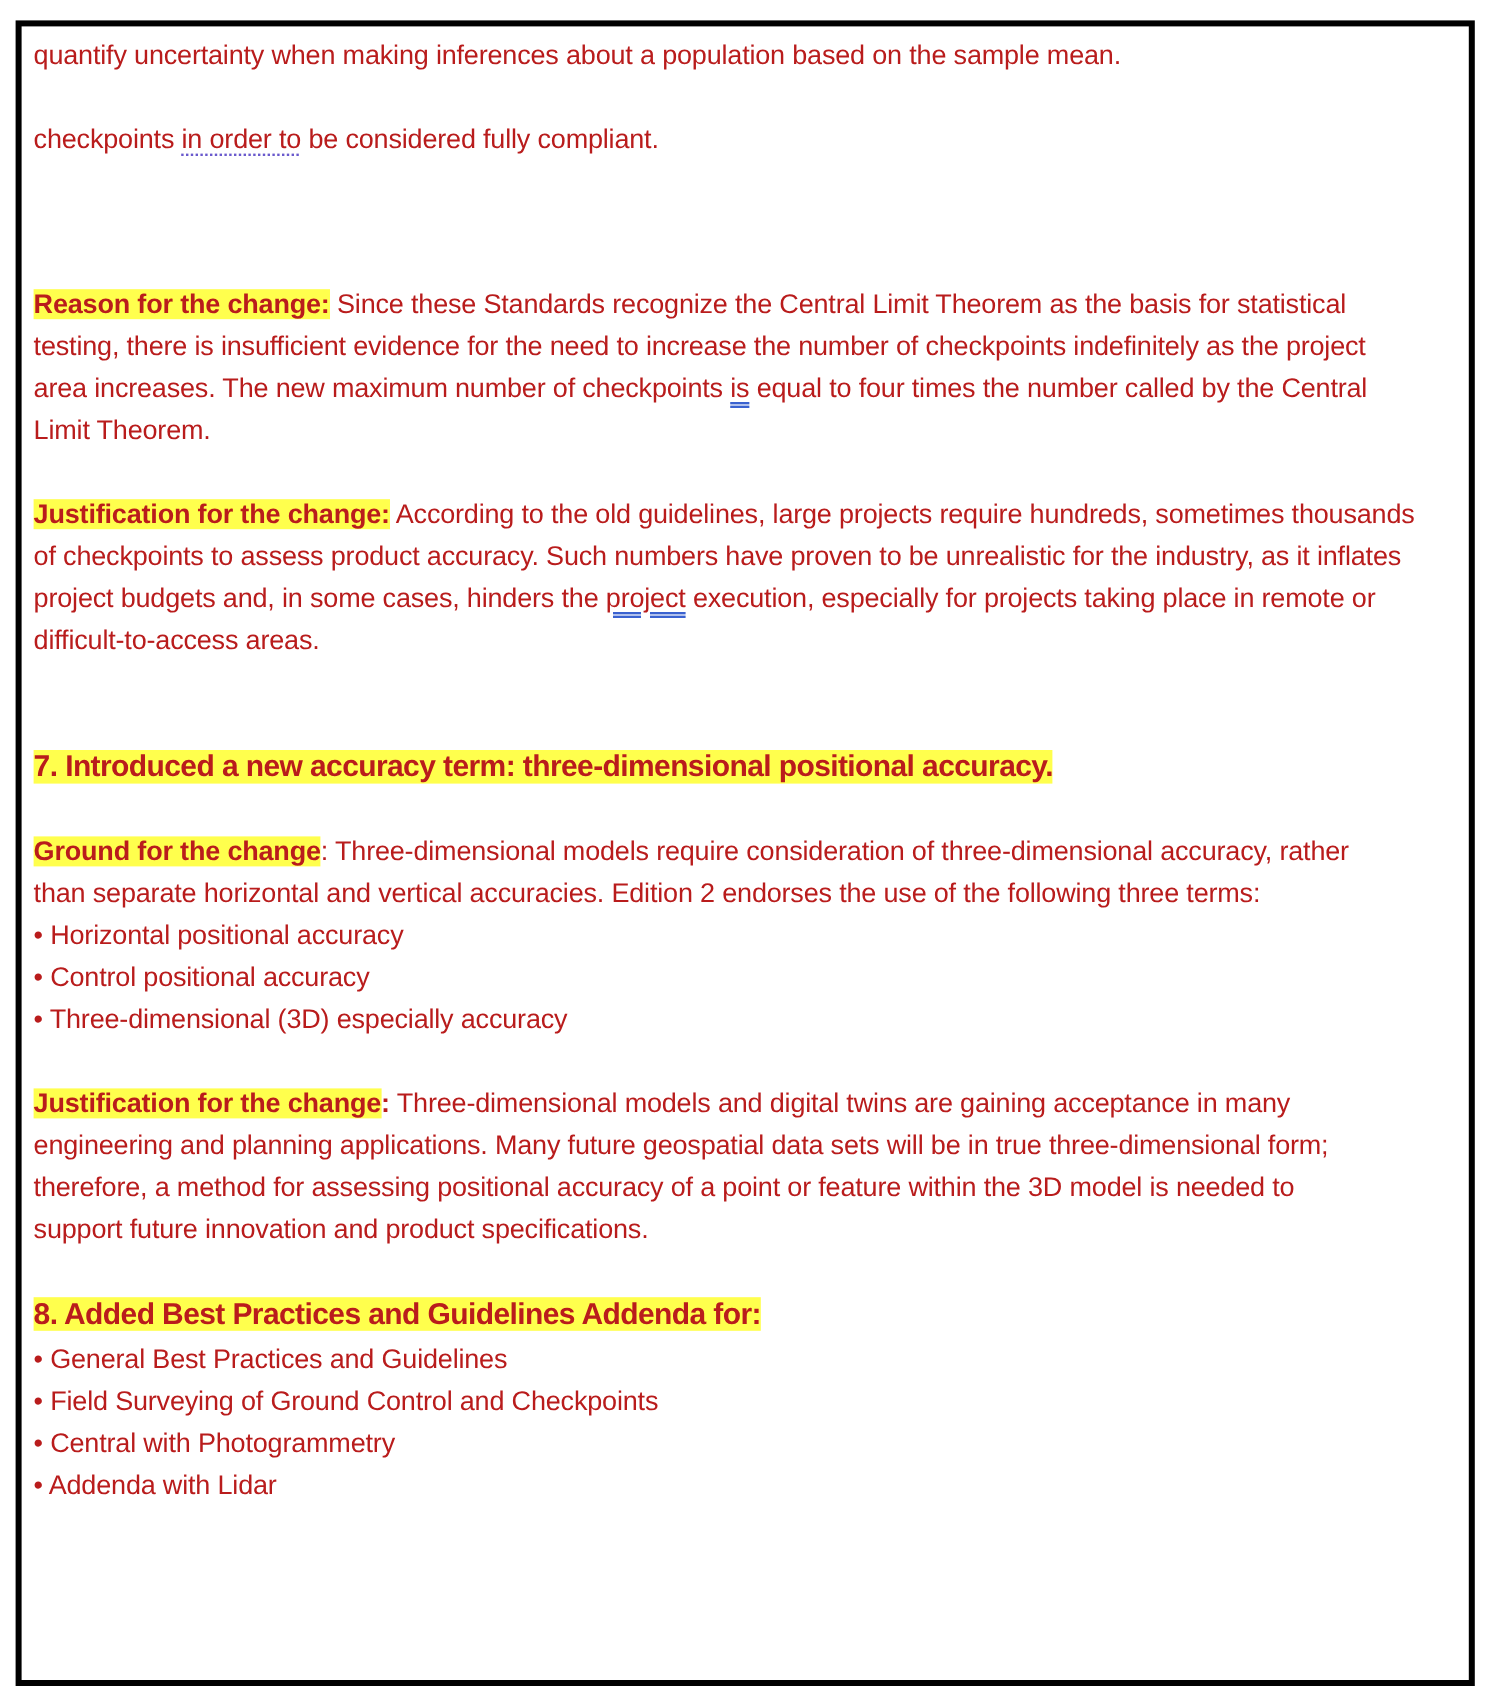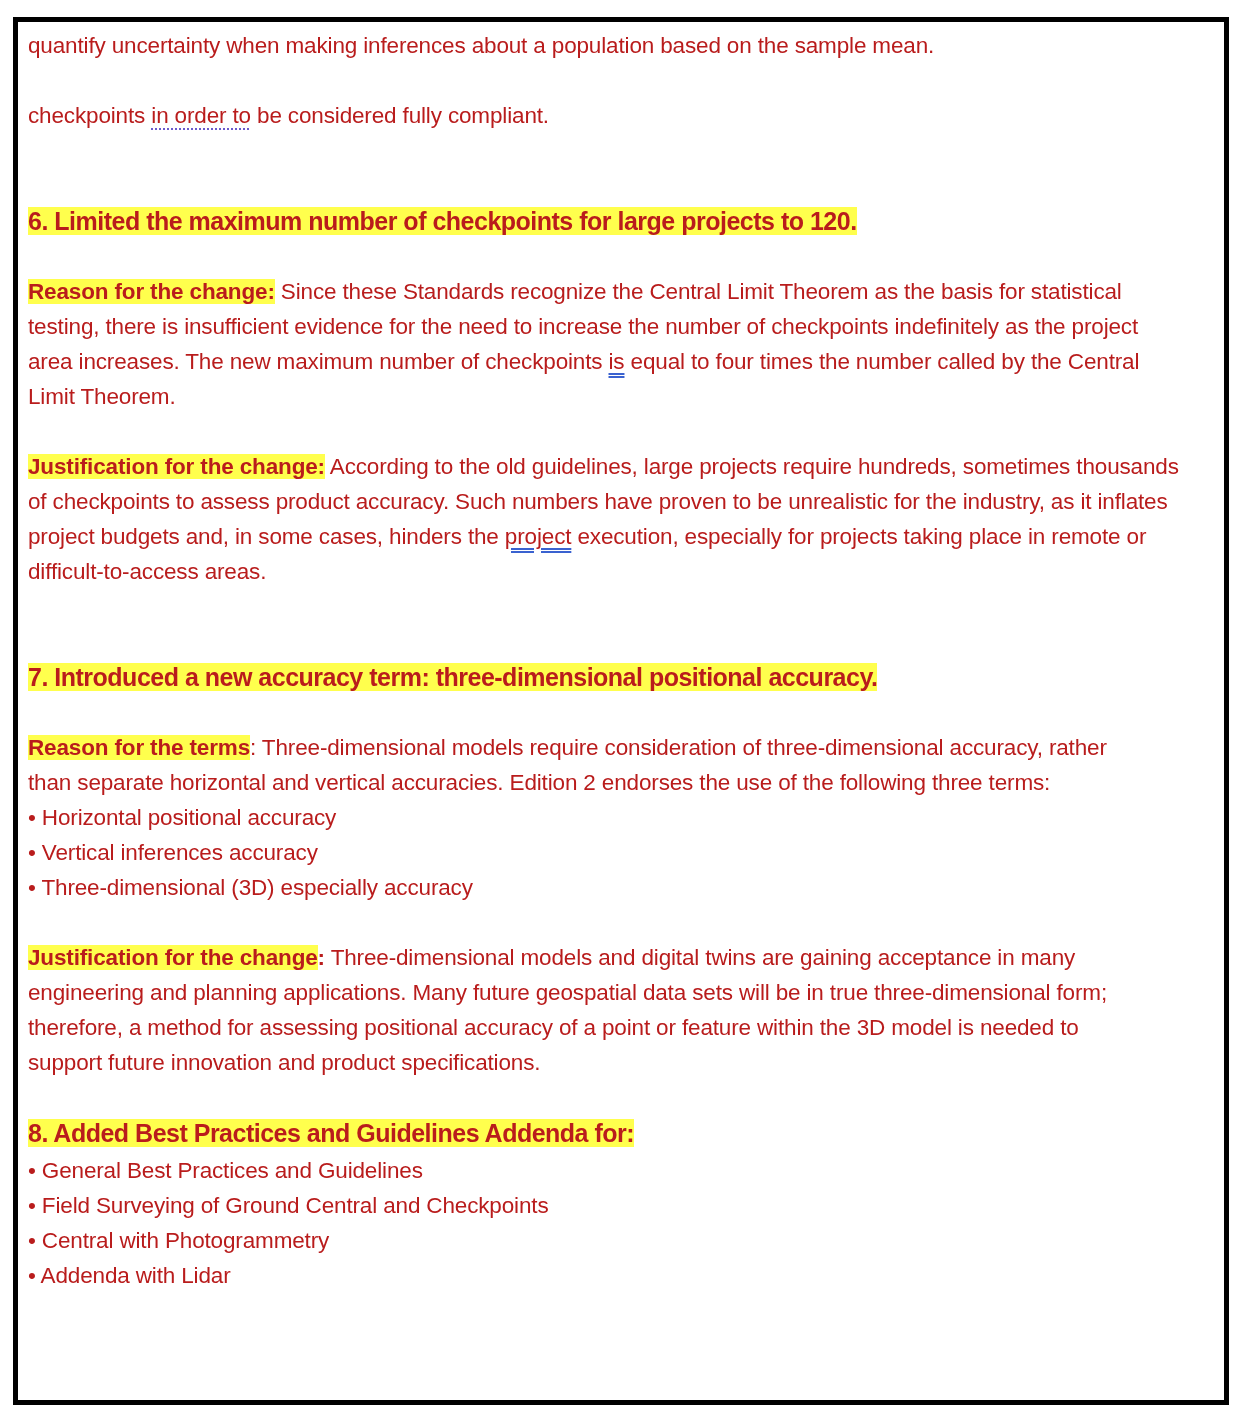--- a/index.html
+++ b/index.html
@@ -30,50 +30,49 @@
   <div class="content">
 
     <p style="width:1110px">
       <span>quantify uncertainty when making inferences about a population based on the sample mean.</span><br>
       <br>
       <span>checkpoints </span><span class="dotted">in order to</span><span> be considered fully compliant.</span>
     </p>
 
     <div class="gap2"></div>
 
-    <p class="heading" style="margin-top:-2px"><span class="hl">6. Limited the maximum number of checkpoints for large projects to 120.</span></p>
     <div style="height:33px"></div>
     <p style="width:1130px">
       <span class="hl label">Reason for the change:</span><span> Since these Standards recognize the Central Limit Theorem as the basis for statistical testing, there is insufficient evidence for the need to increase the number of checkpoints indefinitely as the project area increases. The new maximum number of checkpoints </span><span class="dbl">is</span><span> equal to four times the number called by the Central Limit Theorem.</span>
     </p>
     <div class="gap"></div>
     <p style="width:1160px">
       <span class="hl label">Justification for the change:</span><span> According to the old guidelines, large projects require hundreds, sometimes thousands of checkpoints to assess product accuracy. Such numbers have proven to be unrealistic for the industry, as it inflates project budgets and, in some cases, hinders the </span><span class="dbl">project</span><span> execution, especially for projects taking place in remote or difficult-to-access areas.</span>
     </p>
 
     <div class="gap2"></div>
 
     <p class="heading" style="margin-top:-2px"><span class="hl">7. Introduced a new accuracy term: three-dimensional positional accuracy.</span></p>
     <div style="height:33px"></div>
     <p style="width:1120px">
-      <span class="hl label">Reason for the terms</span><span>: Three-dimensional models require consideration of three-dimensional accuracy, rather than separate horizontal and vertical accuracies. Edition 2 endorses the use of the following three terms:</span>
+      <span class="hl label">Ground for the change</span><span>: Three-dimensional models require consideration of three-dimensional accuracy, rather than separate horizontal and vertical accuracies. Edition 2 endorses the use of the following three terms:</span>
     </p>
     <ul>
       <li>• Horizontal positional accuracy</li>
-      <li>• Vertical inferences accuracy</li>
+      <li>• Control positional accuracy</li>
       <li>• Three-dimensional (3D) especially accuracy</li>
     </ul>
     <div class="gap"></div>
     <p style="width:1130px">
       <span class="hl label">Justification for the change</span><b>:</b><span> Three-dimensional models and digital twins are gaining acceptance in many engineering and planning applications. Many future geospatial data sets will be in true three-dimensional form; therefore, a method for assessing positional accuracy of a point or feature within the 3D model is needed to support future innovation and product specifications.</span>
     </p>
 
     <div style="height:33px"></div>
 
     <p class="heading"><span class="hl">8. Added Best Practices and Guidelines Addenda for:</span></p>
     <ul>
       <li>• General Best Practices and Guidelines</li>
-      <li>• Field Surveying of Ground Central and Checkpoints</li>
+      <li>• Field Surveying of Ground Control and Checkpoints</li>
       <li>• Central with Photogrammetry</li>
       <li>• Addenda with Lidar</li>
     </ul>
   </div>
 </div>
 
 </body></html>

